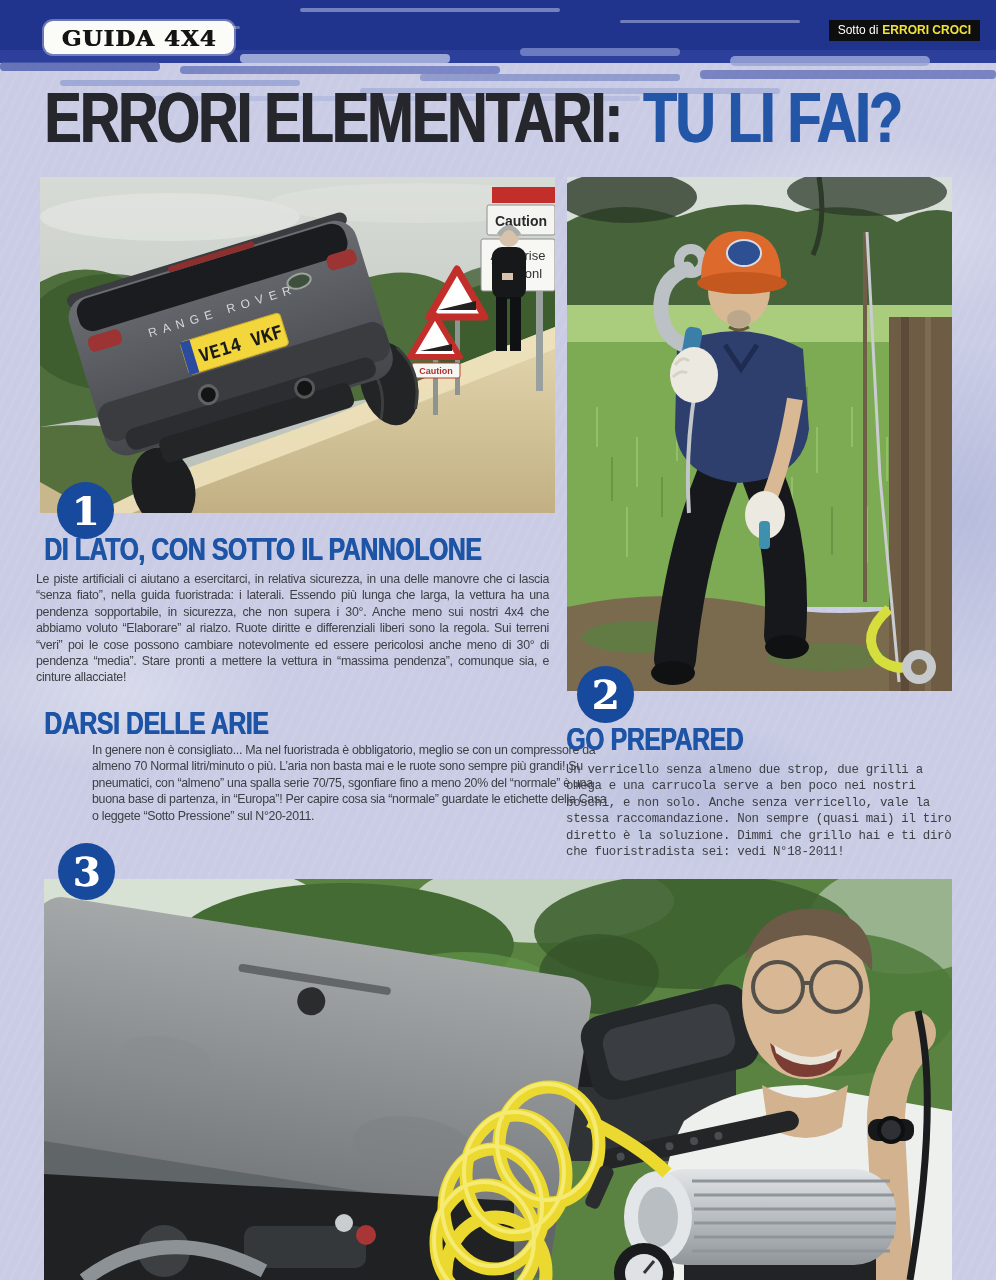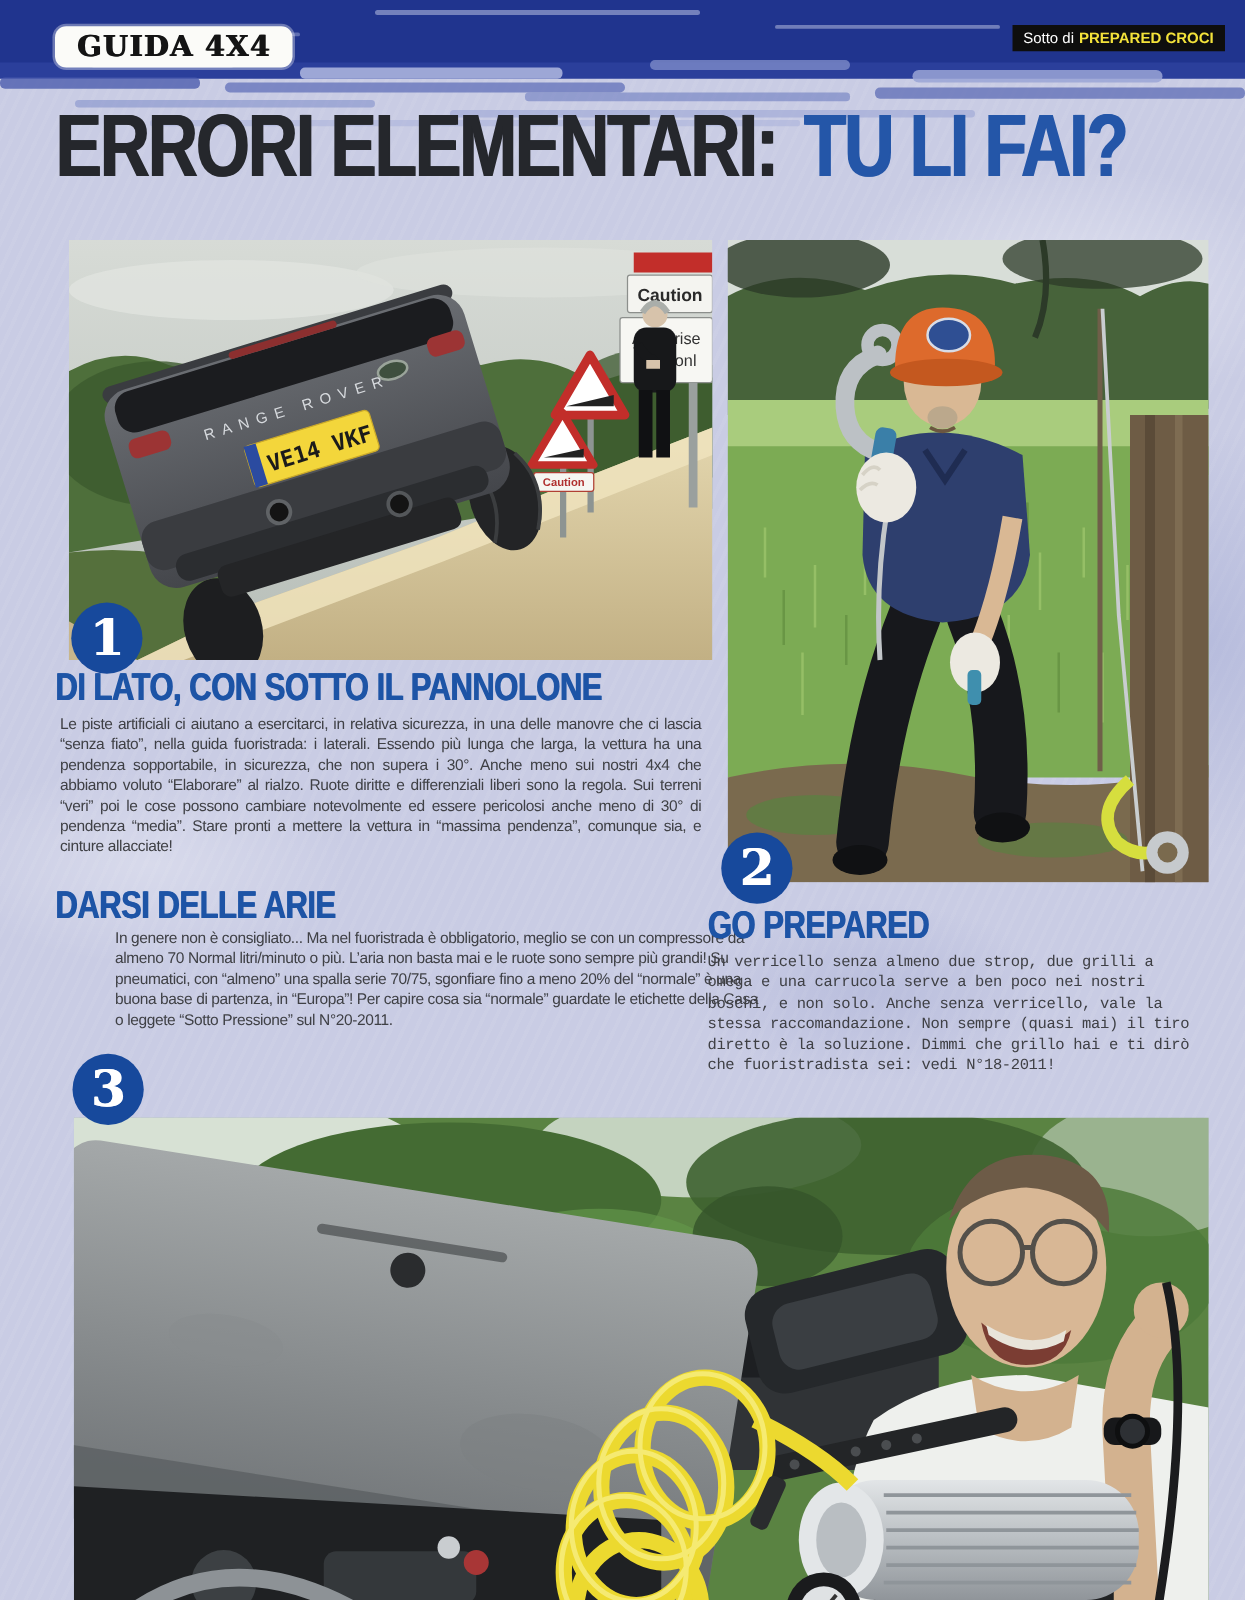--- a/index.html
+++ b/index.html
@@ -29,31 +29,31 @@
   .hl-dark{color:#25272c;text-shadow:1.6px 0 0 currentColor;}
   .hl-blue{color:#2456a8;text-shadow:1.6px 0 0 currentColor;margin-left:10px;}
   .sec-title{position:absolute;margin:0;white-space:nowrap;transform:scaleX(.8);
     transform-origin:left top;font-weight:bold;font-size:31px;letter-spacing:-.5px;
     color:#1d54a6;text-shadow:.9px 0 0 currentColor;line-height:1.05;}
   .t1{left:44px;top:534px;}
   .t2{left:44px;top:708px;}
   .t3{left:566px;top:724px;}
   .body-text{position:absolute;margin:0;font-size:12.4px;line-height:16.4px;
     letter-spacing:-.3px;color:#3f4045;}
-  .p1{left:48px;top:571px;width:513px;text-align:justify;}
+  .p1{left:36px;top:571px;width:513px;text-align:justify;}
   .p2{left:44px;top:742px;width:516px;margin-left:48px;}
   .p3{left:566px;top:762px;width:392px;font-family:Liberation Mono, monospace;}
   .badge{position:absolute;width:57px;height:57px;border-radius:50%;background:#17499c;
     color:#fff;display:flex;align-items:center;justify-content:center;
     font-family:"DejaVu Serif",serif;font-weight:bold;font-size:40px;line-height:1;
     text-shadow:.6px 0 0 #fff;}
   .b1{left:57px;top:482px;}
   .b2{left:577px;top:666px;}
   .b3{left:58px;top:843px;}
-  .photo{position:absolute;margin:15px;overflow:hidden;}
+  .photo{position:absolute;margin:0;overflow:hidden;}
   .photo svg{display:block;width:100%;height:100%;}
   .ph1{left:40px;top:177px;width:515px;height:336px;}
   .ph2{left:567px;top:177px;width:385px;height:514px;}
   .ph3{left:44px;top:879px;width:908px;height:401px;}
 </style>
 </head>
 <body>
 
 <main class="page">
 
@@ -74,21 +74,21 @@
     <rect x="300" y="8" width="260" height="4" rx="2" fill="#c8cdea" opacity=".5"></rect>
     <rect x="620" y="20" width="180" height="3" rx="1.5" fill="#d2d6ee" opacity=".45"></rect>
     <rect x="90" y="26" width="150" height="3" rx="1.5" fill="#bfc6e8" opacity=".4"></rect>
   </svg>
 
   <header>
     <div class="logo-box">
       <span class="logo-text">GUIDA 4X4</span>
     </div>
     <div class="credit">
-      <span>Sotto di</span><span class="credit-name">PREPARED CROCI</span>
+      <span>Sotto di</span><span class="credit-name">ERRORI CROCI</span>
     </div>
   </header>
 
   <h1 class="headline">
     <span class="hl-dark">ERRORI ELEMENTARI:</span>
     <span class="hl-blue">TU LI FAI?</span>
   </h1>
 
   <figure class="photo ph1">
     <svg viewBox="0 0 515 336" preserveAspectRatio="none">

